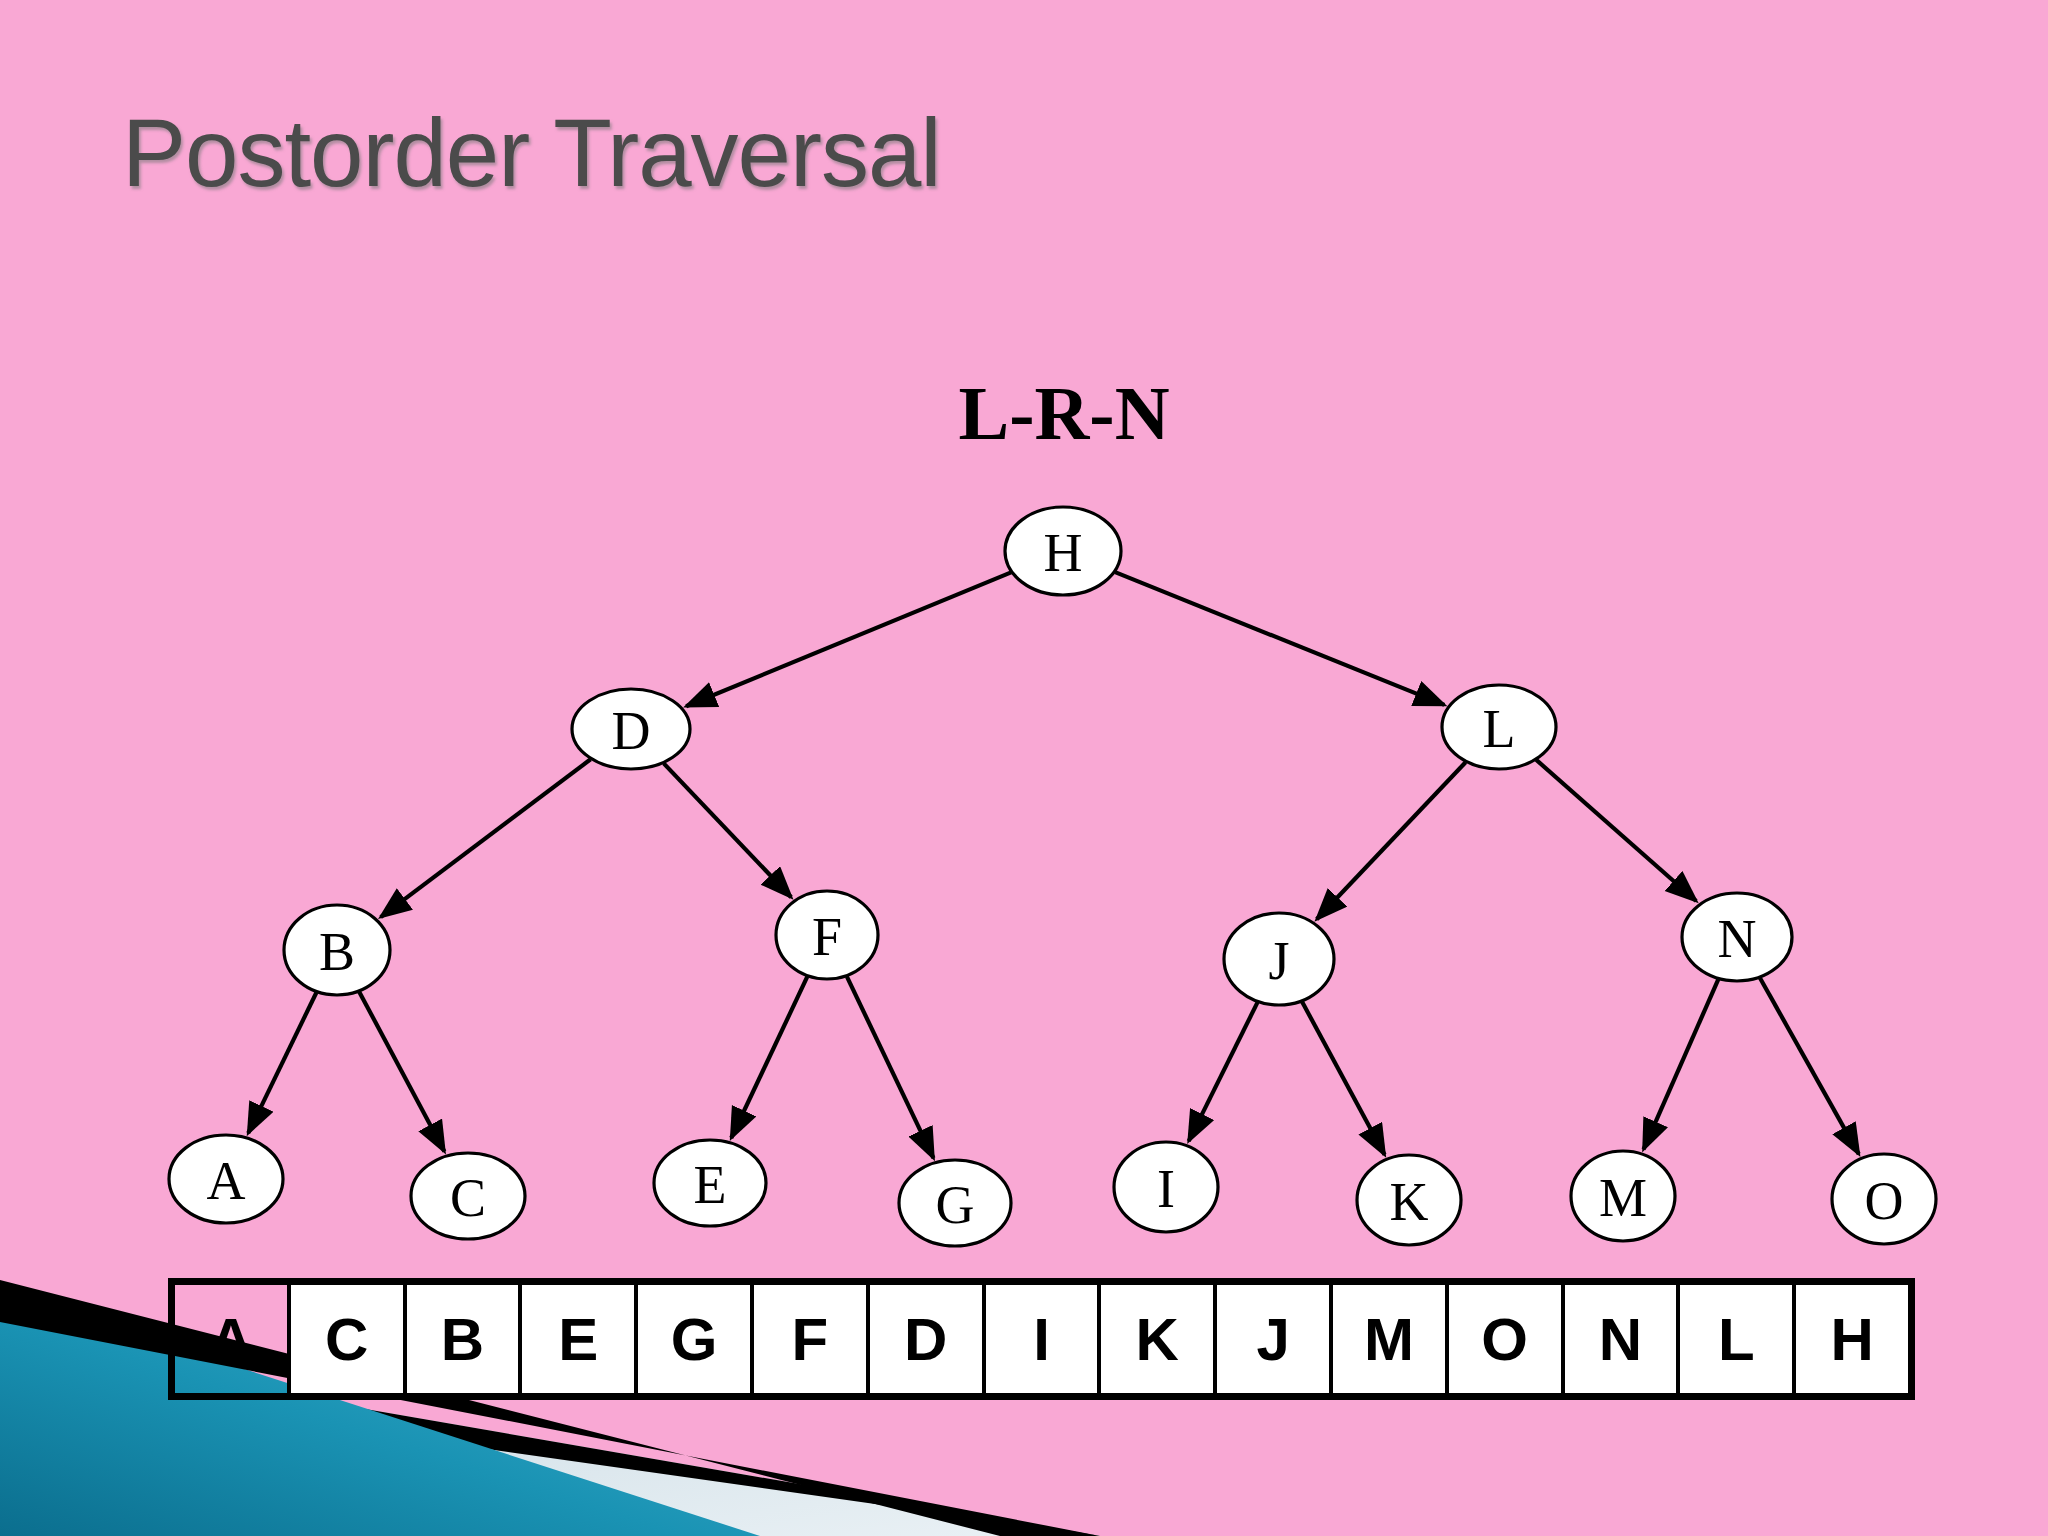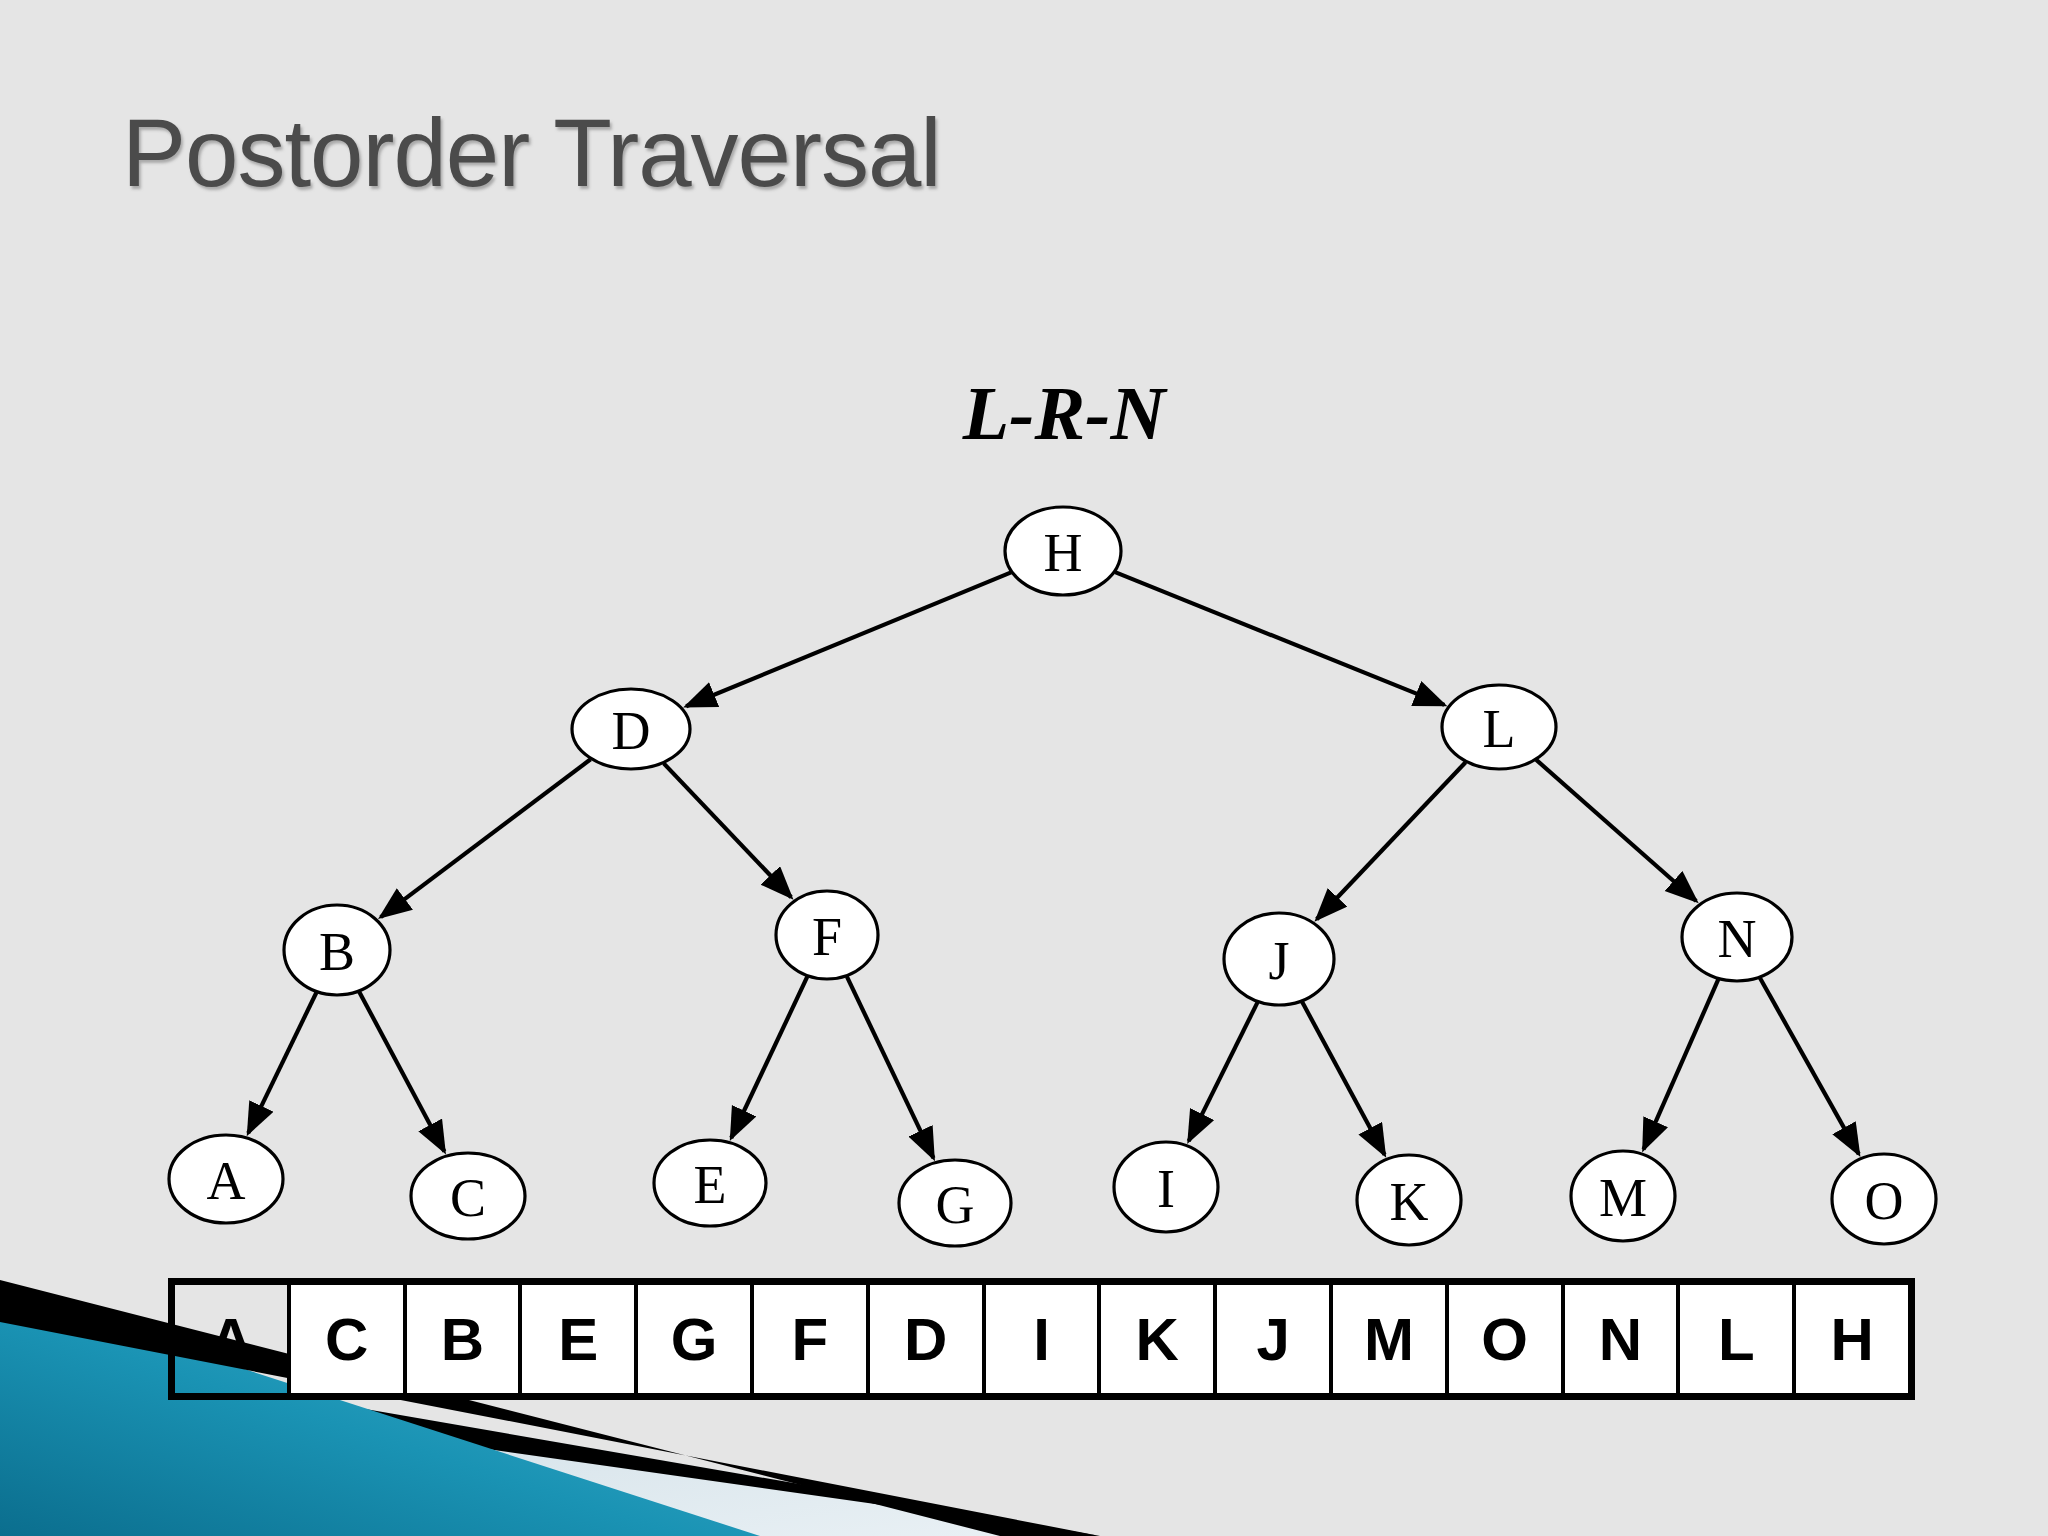--- a/index.html
+++ b/index.html
@@ -12,21 +12,21 @@
     height: 1536px;
     position: relative;
     overflow: hidden;
     font-family: "Liberation Sans", sans-serif;
   }
   #slide {
     position: absolute;
     inset: 0;
     width: 2048px;
     height: 1536px;
-    background: #e5e5e5;
+    background: #f9a8d4;
   }
 
   
   #slide-title {
     position: absolute;
     left: 122px;
     top: 98px;
     font-family: "Liberation Sans", sans-serif;
     font-size: 96px;
     font-weight: 400;
@@ -41,21 +41,20 @@
     position: absolute;
     left: 0;
     top: 370px;
     width: 2048px;
     text-align: center;
     font-family: "Liberation Serif", serif;
     font-weight: bold;
     font-size: 76px;
     color: #000000;
     letter-spacing: 0px;
-    font-style: italic;
   }
   #traversal-order span { position: relative; left: 40px; }
 
   
   #tree-svg {
     position: absolute;
     left: 0;
     top: 0;
     width: 2048px;
     height: 1290px;

